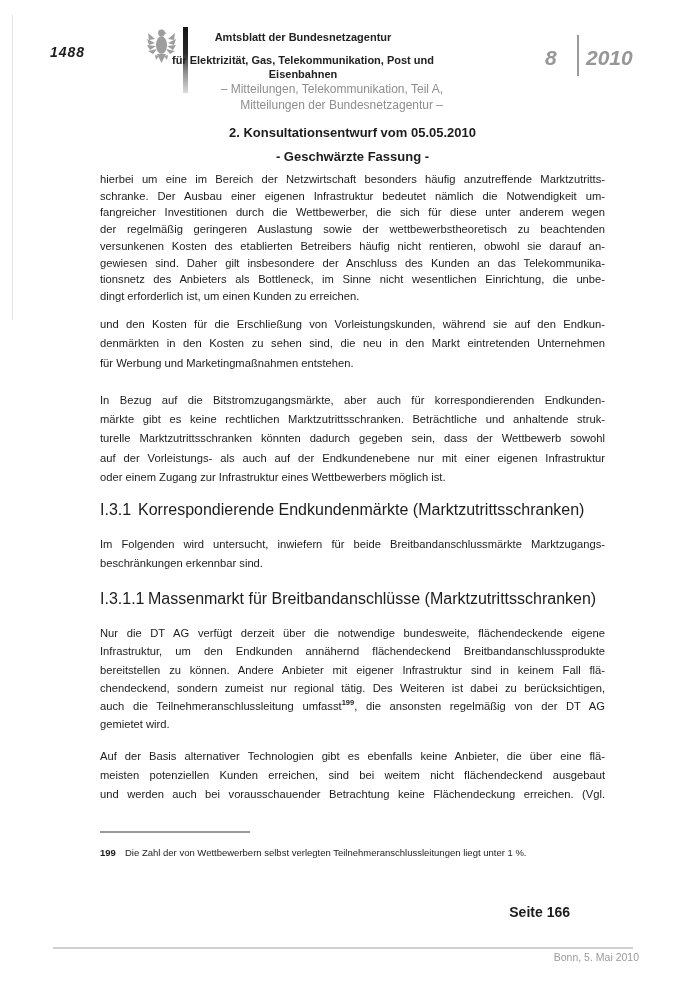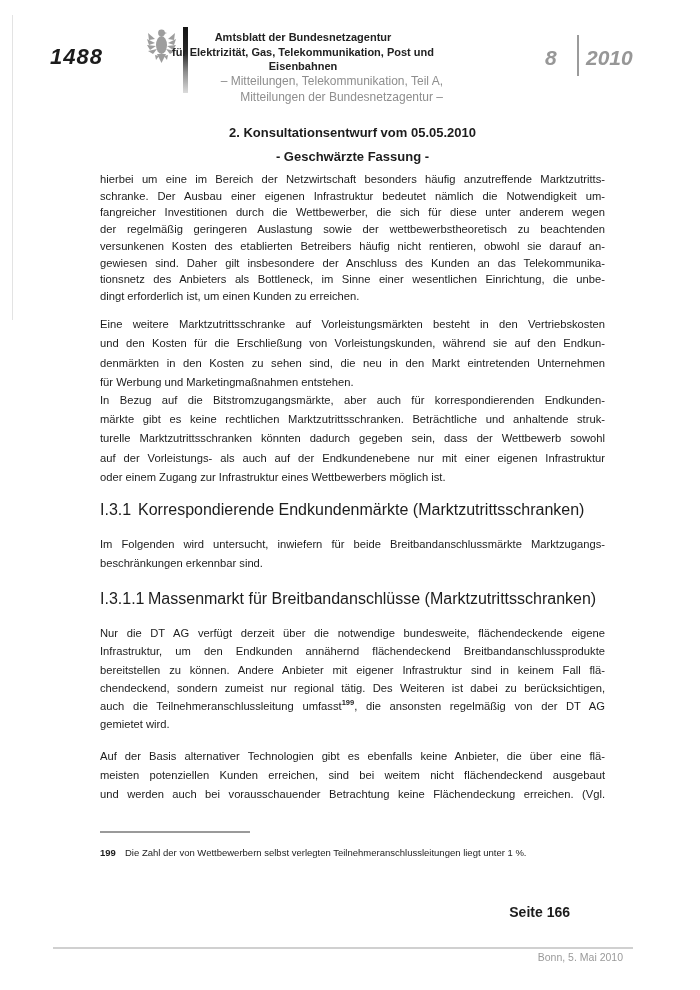--- a/index.html
+++ b/index.html
@@ -1,27 +1,27 @@
 <!DOCTYPE html>
 <html><head>
 <meta charset="utf-8">
 <style>
   html,body{margin:0;padding:0;background:#ffffff;}
   .page{
     position:relative;width:700px;height:990px;background:#fff;overflow:hidden;
     font-family:"Liberation Sans","DejaVu Sans",sans-serif;color:#1c1c1c;
   }
   
-  .gaz-pnum{position:absolute;left:50px;top:44px;font-size:22px;font-weight:bold;font-style:italic;letter-spacing:1px;color:#1c1c1c;}
+  .gaz-pnum{position:absolute;left:50px;top:44px;font-size:14px;font-weight:bold;font-style:italic;letter-spacing:1px;color:#1c1c1c;}
   .eagle{position:absolute;left:146px;top:27px;width:31px;height:37px;}
   .vbar{position:absolute;left:183px;top:27px;width:5px;height:66px;
         background:linear-gradient(to bottom,#141414 0%,#2b2b2b 40%,#8d8d8d 68%,#dcdcdc 100%);}
   .htext{position:absolute;left:163px;top:31px;width:280px;text-align:center;}
   .htext .hl1{font-size:11px;font-weight:bold;line-height:13.5px;color:#222;}
-  .htext .hl2{font-size:11px;font-weight:bold;line-height:14px;color:#222;}
+  .htext .hl2{font-size:11px;font-weight:bold;line-height:14px;color:#222;margin-top:8px;}
   .htext .hl3{font-size:12px;line-height:16px;color:#8e8e8e;text-align:right;}
   .issue-num{position:absolute;left:545px;top:46px;font-size:21px;font-weight:bold;font-style:italic;color:#979797;}
   .issue-divider{position:absolute;left:577px;top:35px;width:2px;height:41px;background:#9b9b9b;}
   .issue-year{position:absolute;left:586px;top:46px;font-size:21px;font-weight:bold;font-style:italic;color:#979797;}
   .edge-line{position:absolute;left:12px;top:15px;width:1px;height:305px;background:#e3e3e3;}
   
   .doc-title{position:absolute;left:100px;top:125px;width:505px;text-align:center;font-size:13px;font-weight:bold;}
   .doc-subtitle{position:absolute;left:100px;top:149px;width:505px;text-align:center;font-size:13px;font-weight:bold;}
   #content{position:absolute;left:100px;top:0;width:505px;height:100%;}
   .block{position:absolute;left:0;width:505px;}
@@ -30,21 +30,21 @@
   .pline sup{font-size:7.5px;font-weight:bold;vertical-align:super;line-height:0;}
   .heading{font-size:16px;line-height:15px;}
   .h-num{display:inline-block;}
   
   .fn-rule{position:absolute;left:100px;top:831px;width:150px;height:1.5px;background:#9a9a9a;}
   .footnote{position:absolute;left:100px;top:847px;width:505px;font-size:9.5px;line-height:12px;color:#1c1c1c;}
   .fn-num{font-weight:bold;display:inline-block;min-width:25px;}
   
   .page-label{position:absolute;right:130px;top:904px;font-size:14px;font-weight:bold;}
   .bottom-rule{position:absolute;left:53px;top:947px;width:580px;height:2px;background:#d0d0d0;}
-  .date-label{position:absolute;right:77px;top:951px;font-size:10.5px;color:#9a9a9a;}
+  .date-label{position:absolute;right:61px;top:951px;font-size:10.5px;color:#9a9a9a;}
 </style>
 </head>
 <body>
 
 <div class="page">
 
   <div class="edge-line"></div>
 
   <div class="gaz-pnum">1488</div>
 
@@ -90,25 +90,24 @@
   <div class="doc-subtitle">- Geschwärzte Fassung -</div>
 
   <div id="content">
       <div class="block" style="top: 171px;">
         <div class="pline" style="line-height: 16.7px;">hierbei um eine im Bereich der Netzwirtschaft besonders häufig anzutreffende Marktzutritts-</div>
         <div class="pline" style="line-height: 16.7px;">schranke. Der Ausbau einer eigenen Infrastruktur bedeutet nämlich die Notwendigkeit um-</div>
         <div class="pline" style="line-height: 16.7px;">fangreicher Investitionen durch die Wettbewerber, die sich für diese unter anderem wegen</div>
         <div class="pline" style="line-height: 16.7px;">der regelmäßig geringeren Auslastung sowie der wettbewerbstheoretisch zu beachtenden</div>
         <div class="pline" style="line-height: 16.7px;">versunkenen Kosten des etablierten Betreibers häufig nicht rentieren, obwohl sie darauf an-</div>
         <div class="pline" style="line-height: 16.7px;">gewiesen sind. Daher gilt insbesondere der Anschluss des Kunden an das Telekommunika-</div>
-        <div class="pline" style="line-height: 16.7px;">tionsnetz des Anbieters als Bottleneck, im Sinne einer wesentlichen Einrichtung, die unbe-</div>
+        <div class="pline" style="line-height: 16.7px;">tionsnetz des Anbieters als Bottleneck, im Sinne nicht wesentlichen Einrichtung, die unbe-</div>
         <div class="pline lastline" style="line-height: 16.7px;">dingt erforderlich ist, um einen Kunden zu erreichen.</div>
       </div>
       <div class="block" style="top: 315px;">
-        <div class="pline" style="line-height: 19.4px;">Eine weitere Marktzutrittsschranke auf Vorleistungsmärkten besteht in den Vertriebskosten</div>
         <div class="pline" style="line-height: 19.4px;">und den Kosten für die Erschließung von Vorleistungskunden, während sie auf den Endkun-</div>
         <div class="pline" style="line-height: 19.4px;">denmärkten in den Kosten zu sehen sind, die neu in den Markt eintretenden Unternehmen</div>
         <div class="pline lastline" style="line-height: 19.4px;">für Werbung und Marketingmaßnahmen entstehen.</div>
       </div>
       <div class="block" style="top: 390.5px;">
         <div class="pline" style="line-height: 19.4px;">In Bezug auf die Bitstromzugangsmärkte, aber auch für korrespondierenden Endkunden-</div>
         <div class="pline" style="line-height: 19.4px;">märkte gibt es keine rechtlichen Marktzutrittsschranken. Beträchtliche und anhaltende struk-</div>
         <div class="pline" style="line-height: 19.4px;">turelle Marktzutrittsschranken könnten dadurch gegeben sein, dass der Wettbewerb sowohl</div>
         <div class="pline" style="line-height: 19.4px;">auf der Vorleistungs- als auch auf der Endkundenebene nur mit einer eigenen Infrastruktur</div>
         <div class="pline lastline" style="line-height: 19.4px;">oder einem Zugang zur Infrastruktur eines Wettbewerbers möglich ist.</div>

